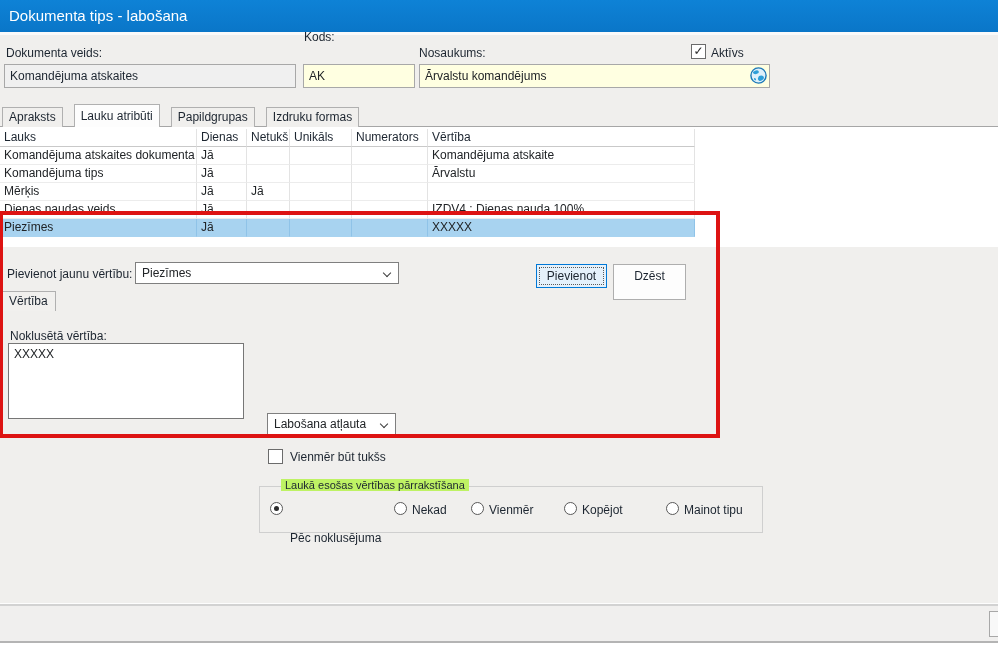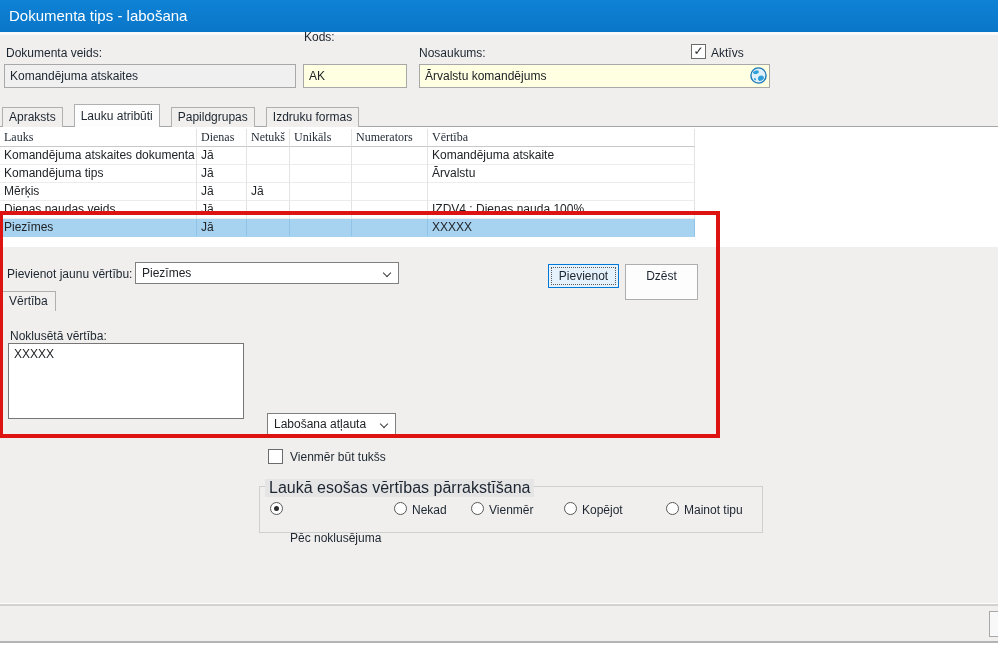--- a/index.html
+++ b/index.html
@@ -36,54 +36,54 @@
   .tab {
     height:20px; border:1px solid #b0b0b0; border-bottom:none; background:#f0efed;
     font-size:12px; padding:2px 6px 0 6px; margin-right:11px; white-space:nowrap; color:#1c2530;
   }
   .tab.active { height:23px; background:#fdfdfd; position:relative; z-index:3; padding-top:4px; }
 
   
   .table-zone { position:absolute; left:0; top:127px; width:998px; height:120px; background:#ffffff; }
   .tbl { position:absolute; left:0; top:2px; width:695px; font-size:12px; }
   .trow { display:flex; height:18px; line-height:17px; }
-  .trow.hdr .tcell { border-bottom:1px solid #c9c9c9; color:#1c2530;font-family:Liberation Serif, serif; }
+  .trow.hdr .tcell { border-bottom:1px solid #c9c9c9; color:#1c2530; }
   .tcell {
     border-right:1px solid #e3e3e3; border-bottom:1px solid #ececec;
     padding:0 4px; overflow:hidden; white-space:nowrap;
   }
   .c0{width:197px;} .c1{width:50px;} .c2{width:43px;} .c3{width:62px;} .c4{width:76px;} .c5{width:267px;}
   .trow.selected { background:#a8d3f0; }
   .trow.selected .tcell { border-bottom-color:#a8d3f0; border-right-color:#8fc3e8; }
 
   
   .dropdown {
     position:absolute; background:#ffffff; border:1px solid #7f7f7f;
     font-size:12px; line-height:20px; padding:0 18px 0 6px; white-space:nowrap; overflow:hidden;
   }
   .chev { position:absolute; right:8px; top:7px; width:6px; height:6px;
     border-right:1px solid #3c3c3c; border-bottom:1px solid #3c3c3c; transform:rotate(45deg); }
   .btn {
     position:absolute; font-size:12px; text-align:center; line-height:22px;
-    background:#fdfdfd; border:1px solid #aeaeae; color:#1c2530;margin-left:12px;
+    background:#fdfdfd; border:1px solid #aeaeae; color:#1c2530;
   }
   .btn.primary { background:#e5f1fb; border:1px solid #0078d7; outline:1px dotted #5a5a5a; outline-offset:-4px; }
 
   .subtab {
     position:absolute; border:1px solid #b0b0b0; border-bottom:none; background:#f1f0ee;
     font-size:12px; padding:2px 7px 0 7px; height:20px; color:#1c2530;
   }
   .textarea {
     position:absolute; background:#ffffff; border:1px solid #767676;
     font-size:12px; padding:3px 5px; white-space:pre-wrap;
   }
 
   
   .groupbox { position:absolute; border:1px solid #cfcfcf; }
-  .group-legend { position:absolute; background:#e5e5e5; padding:0 4px; font-size:16px; color:#1c2530; white-space:nowrap; }
+  .group-legend { position:absolute; background:#bef264; padding:0 4px; font-size:11px; color:#1c2530; white-space:nowrap;margin-left:16px; }
   .radio { position:absolute; width:13px; height:13px; border:1px solid #595959; border-radius:50%; background:#fff; }
   .radio .dot { position:absolute; left:3px; top:3px; width:5px; height:5px; border-radius:50%; background:#2b2b2b; display:none; }
   .radio.on .dot { display:block; }
 
   
   .annotation {
     position:absolute; left:-1px; top:211px; width:721px; height:227px;
     border:4px solid #dd1312; z-index:9; pointer-events:none;
   }
 
@@ -109,21 +109,21 @@
   <div class="lbl" style="left:6px; top:46px;">Dokumenta veids:</div>
   <div class="lbl" style="left:304px; top:30px;">Kods:</div>
   <div class="lbl" style="left:419px; top:46px;">Nosaukums:</div>
 
   <div class="checkbox" style="left:691px; top:44px;">
     <span>✓</span>
   </div>
   <div class="lbl" style="left:711px; top:46px;">Aktīvs</div>
 
   <div class="field gray" style="left:4px; top:64px; width:292px;">Komandējuma atskaites</div>
-  <div class="field" style="left:303px; top:64px; width:104px;">AK</div>
+  <div class="field" style="left:303px; top:64px; width:112px;">AK</div>
   <div class="field" style="left:419px; top:64px; width:351px;">Ārvalstu komandējums</div>
   <div class="globe" style="left:750px; top:67px;">
     <svg width="17" height="17" viewBox="0 0 17 17">
       <circle cx="8.5" cy="8.5" r="7.6" fill="#dff0fa" stroke="#1b78b8" stroke-width="1.4"></circle>
       <path d="M3 5 q3 -2.5 5 -1.5 q1.5 1 0.5 2.5 q-2 1.5 -4 1 q-2 -0.5 -1.5 -2z" fill="#2e9fd8"></path>
       <path d="M9 9 q3 -1 4.5 0.5 q1 1.5 -0.5 3 q-2 2 -4 1.2 q-1.5 -1 -1 -2.7z" fill="#2e9fd8"></path>
       <path d="M4 11 q1.5 0 2 1 q0.3 1.2 -0.8 1.6 q-1.5 -0.8 -1.2 -2.6z" fill="#2e9fd8"></path>
     </svg>
   </div>
 

